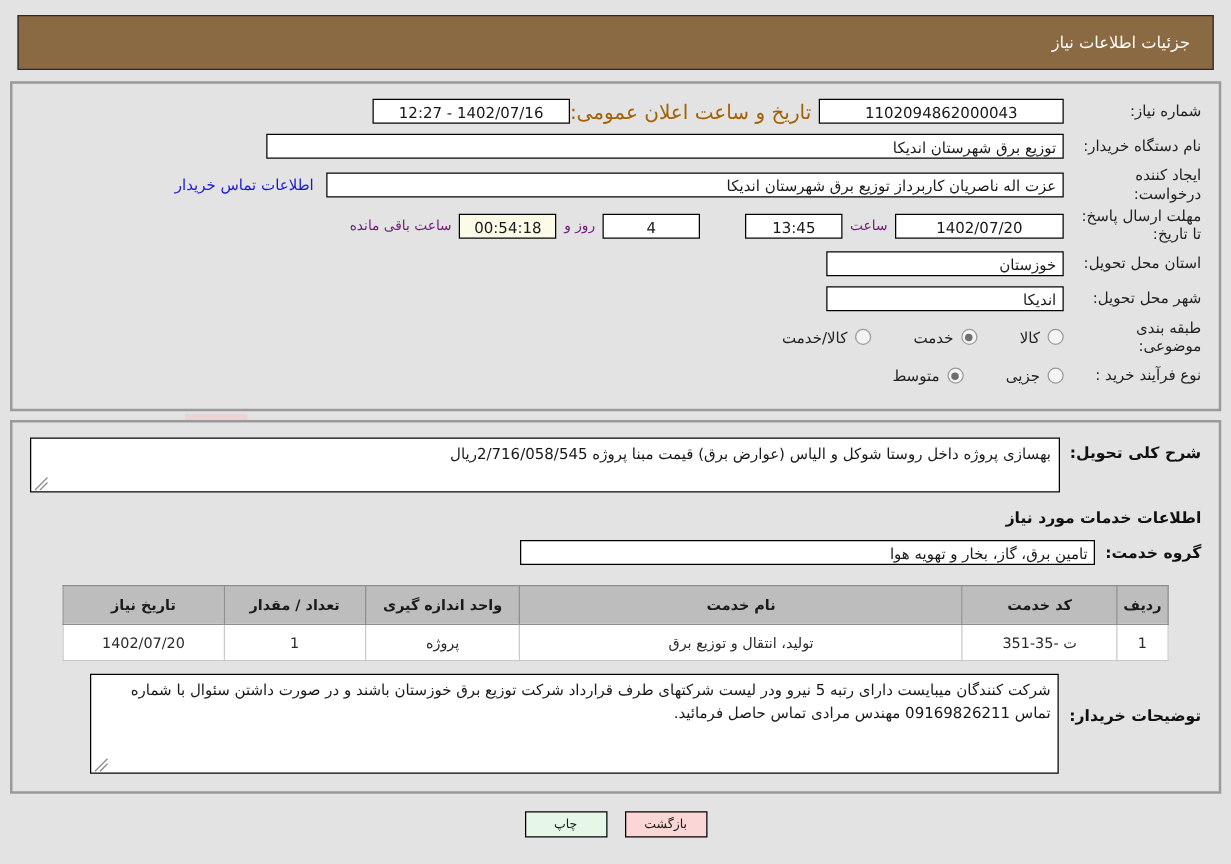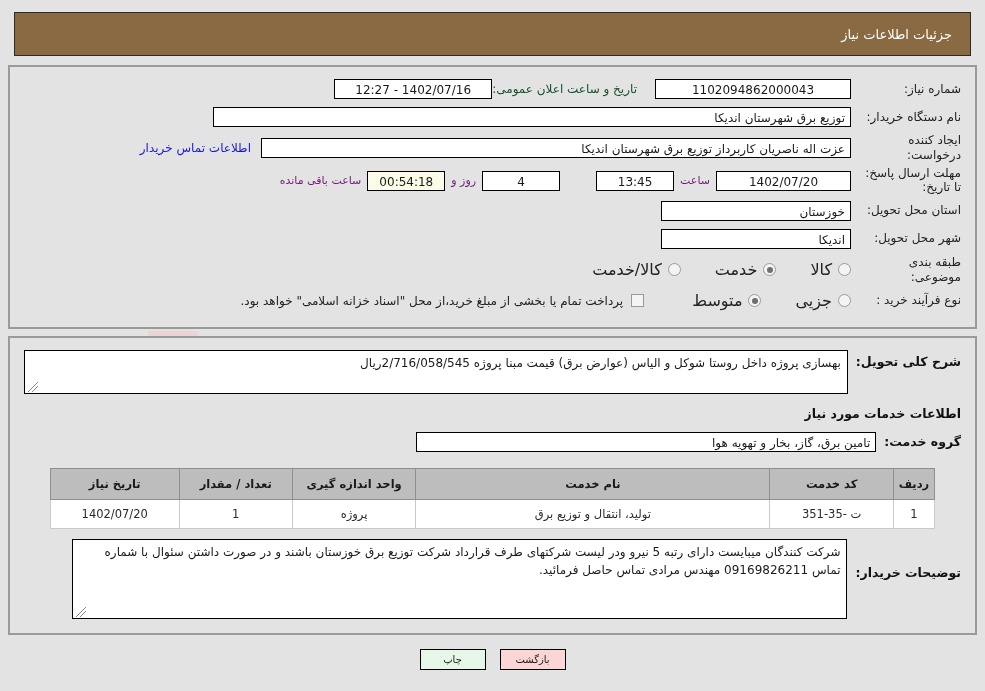--- a/index.html
+++ b/index.html
@@ -152,23 +152,23 @@
     white-space: nowrap;
   }
   .link {
     color: #1a1ad0;
     font-size: 12px;
     margin-right: 10px;
     cursor: pointer;
     white-space: nowrap;
   }
   .lbl-pub {
-    font-size: 12px;
-    color: #14532d;
-    margin-right: 18px;
+    font-size: 16px;
+    color: #a16207;
+    margin-right: 6px;
     white-space: nowrap;
   }
 
   
   .radio-grp {
     display: flex;
     align-items: center;
     gap: 0px;
   }
   .radio-item {
@@ -192,21 +192,21 @@
   .radio.on::after {
     content: "";
     position: absolute;
     left: 2.5px;
     top: 2.5px;
     width: 6px;
     height: 6px;
     border-radius: 50%;
     background: #6f6f6f;
   }
-  .radio-label { font-size: 16px; color: #222; }
+  .radio-label { font-size: 12px; color: #222; }
 
   .chk {
     width: 13px;
     height: 13px;
     border: 1px solid #9a9a9a;
     background: #f4f4f4;
     box-sizing: border-box;
     display: inline-block;
     margin-left: 8px;
     flex: 0 0 13px;
@@ -389,24 +389,20 @@
     <div class="radio-grp">
       <label class="radio-item">
         <span class="radio"></span>
         <span class="radio-label">جزیی</span>
       </label>
       <label class="radio-item">
         <span class="radio on"></span>
         <span class="radio-label">متوسط</span>
       </label>
     </div>
-    <label class="radio-item" style="margin-left:0;margin-right:14px;">
-      <span class="chk"></span>
-      <span class="chk-text">پرداخت تمام یا بخشی از مبلغ خرید،از محل "اسناد خزانه اسلامی" خواهد بود.</span>
-    </label>
   </div>
 
 </div>
 
 <div class="panel" id="panel-bottom">
 
   <div class="block-row">
     <div class="blbl">شرح کلی تحویل:</div>
     <div class="textarea-box" id="desc-box">
       <span>بهسازی پروژه داخل روستا شوکل و الیاس (عوارض برق) قیمت مبنا پروژه 2/716/058/545ریال</span>

